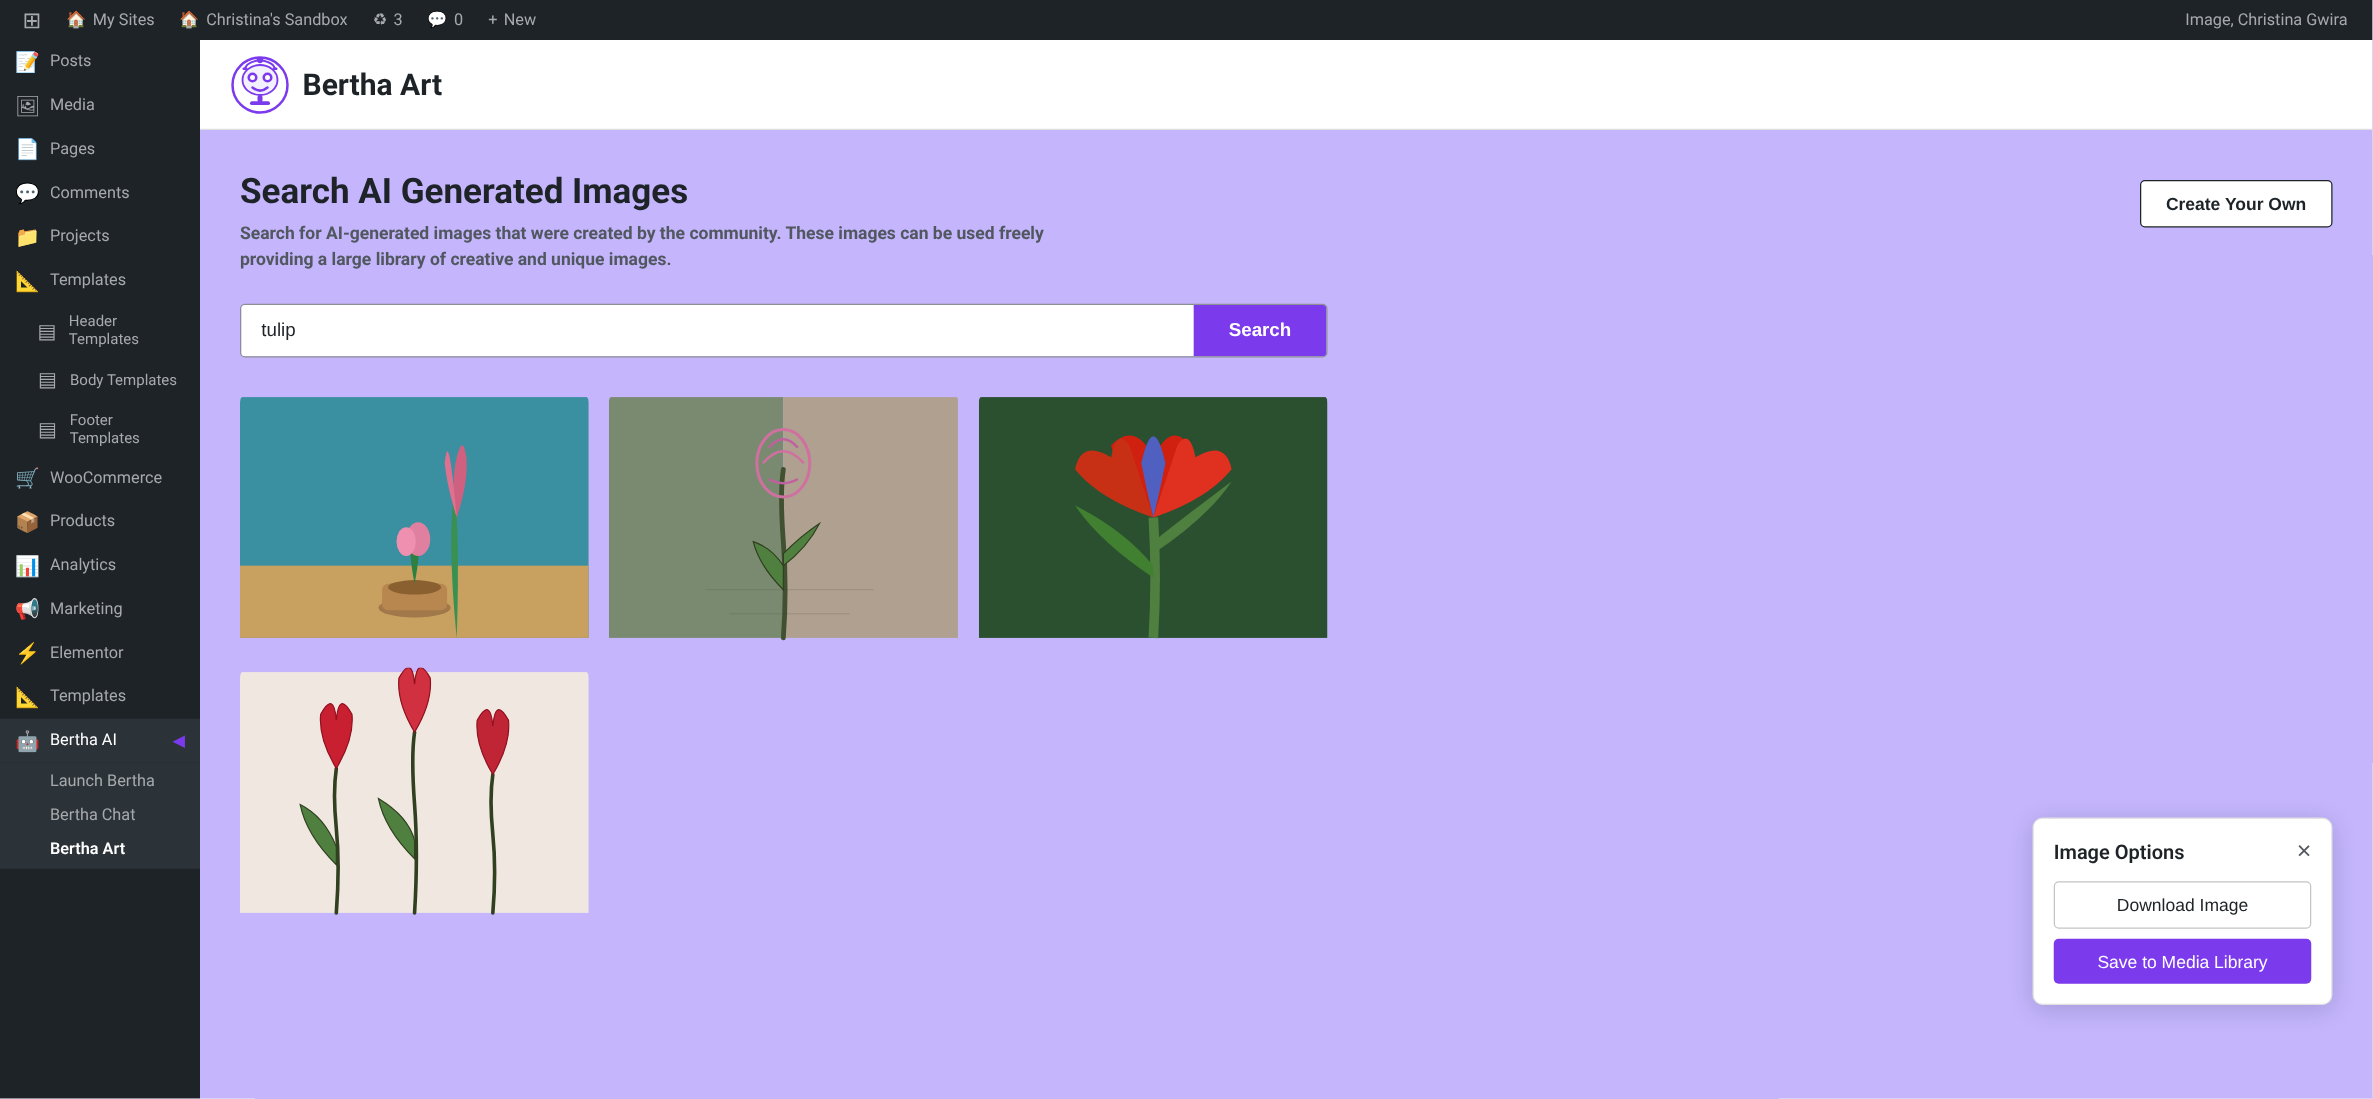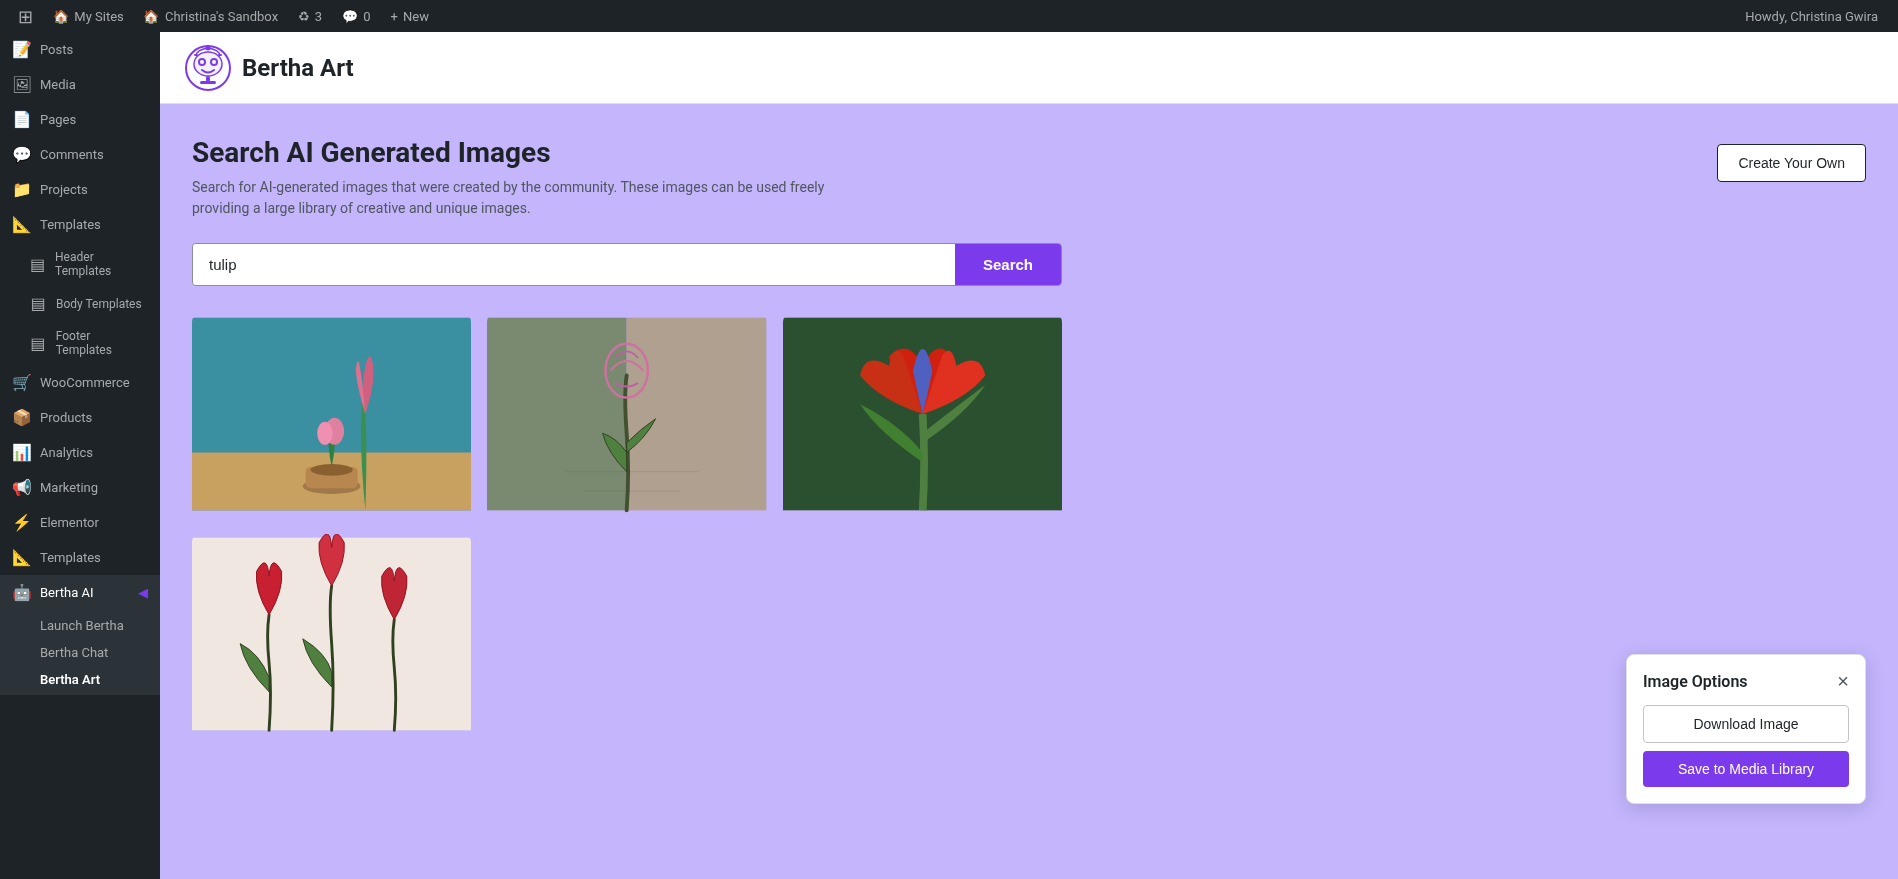--- a/index.html
+++ b/index.html
@@ -137,35 +137,36 @@
       font-size: 28px;
       font-weight: 700;
       color: #1d2327;
       margin-bottom: 8px;
     }
     .page-subtitle {
       font-size: 14px;
       color: #50575e;
       max-width: 680px;
       line-height: 1.5;
+      font-weight: bold;
     }
 
     .top-row {
       display: flex;
       align-items: flex-start;
       justify-content: space-between;
       margin-bottom: 24px;
     }
 
     .create-own-btn {
       border: 1.5px solid #1d2327;
       background: #fff;
       color: #1d2327;
       font-size: 14px;
-      font-weight: 400;
+      font-weight: 700;
       padding: 10px 20px;
       border-radius: 4px;
       cursor: pointer;
       white-space: nowrap;
       margin-top: 8px;
     }
 
     .search-row {
       display: flex;
       gap: 0;
@@ -289,21 +290,21 @@
   </div>
   <div class="admin-bar-item">
     <span>💬</span>
     <span>0</span>
   </div>
   <div class="admin-bar-item">
     <span>+</span>
     <span>New</span>
   </div>
   <div class="admin-bar-spacer"></div>
-  <div class="admin-bar-right">Howdy, Christina Gwira</div>
+  <div class="admin-bar-right">Image, Christina Gwira</div>
 </div>
 
 <div class="main-layout">
 
   <nav class="sidebar">
     <div class="sidebar-item">
       <span class="icon">📝</span>
       <span>Posts</span>
     </div>
     <div class="sidebar-item">

